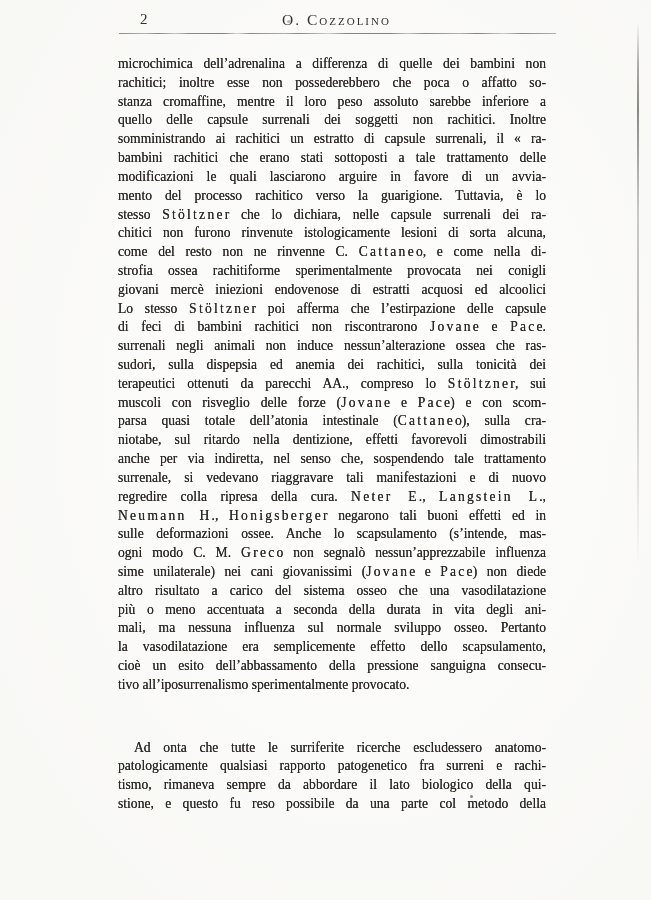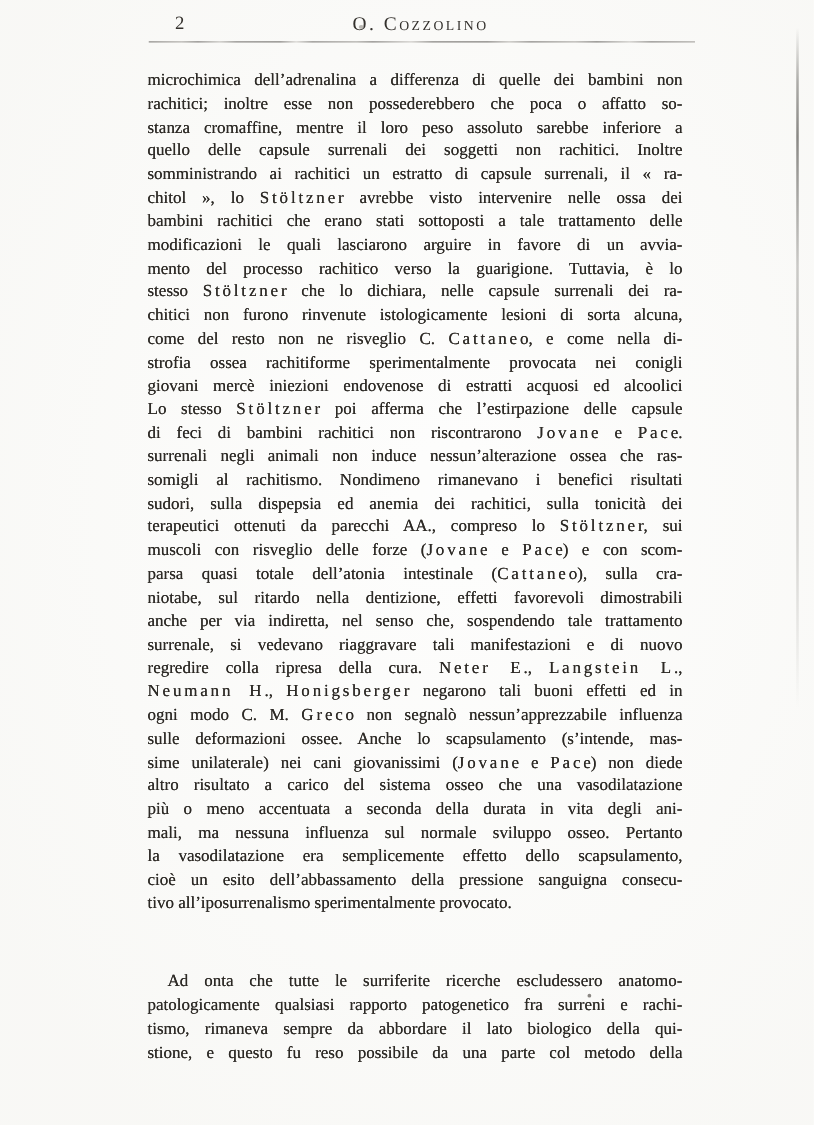--- a/index.html
+++ b/index.html
@@ -94,44 +94,42 @@
     <span class="pagenum">2</span>
     <span class="runhead">O. Cozzolino</span>
   </div>
   <div class="rule"></div>
   <div class="text-block">
       <div class="line"><span>microchimica dell’adrenalina a differenza di quelle dei bambini non</span></div>
       <div class="line"><span>rachitici; inoltre esse non possederebbero che poca o affatto so-</span></div>
       <div class="line"><span>stanza cromaffine, mentre il loro peso assoluto sarebbe inferiore a</span></div>
       <div class="line"><span>quello delle capsule surrenali dei soggetti non rachitici. Inoltre</span></div>
       <div class="line"><span>somministrando ai rachitici un estratto di capsule surrenali, il « ra-</span></div>
-      <div class="line"><span>chitol », lo </span><span class="spaced">Stöltzner</span><span> avrebbe visto intervenire nelle ossa dei</span></div>
       <div class="line"><span>bambini rachitici che erano stati sottoposti a tale trattamento delle</span></div>
       <div class="line"><span>modificazioni le quali lasciarono arguire in favore di un avvia-</span></div>
       <div class="line"><span>mento del processo rachitico verso la guarigione. Tuttavia, è lo</span></div>
       <div class="line"><span>stesso </span><span class="spaced">Stöltzner</span><span> che lo dichiara, nelle capsule surrenali dei ra-</span></div>
       <div class="line"><span>chitici non furono rinvenute istologicamente lesioni di sorta alcuna,</span></div>
-      <div class="line"><span>come del resto non ne risveglio C. </span><span class="spaced">Cattaneo</span><span>, e come nella di-</span></div>
+      <div class="line"><span>come del resto non ne rinvenne C. </span><span class="spaced">Cattaneo</span><span>, e come nella di-</span></div>
       <div class="line"><span>strofia ossea rachitiforme sperimentalmente provocata nei conigli</span></div>
       <div class="line"><span>giovani mercè iniezioni endovenose di estratti acquosi ed alcoolici</span></div>
       <div class="line"><span>Lo stesso </span><span class="spaced">Stöltzner</span><span> poi afferma che l’estirpazione delle capsule</span></div>
       <div class="line"><span>di feci di bambini rachitici non riscontrarono </span><span class="spaced">Jovane</span><span> e </span><span class="spaced">Pace</span><span>.</span></div>
       <div class="line"><span>surrenali negli animali non induce nessun’alterazione ossea che ras-</span></div>
-      <div class="line"><span>somigli al rachitismo. Nondimeno rimanevano i benefici risultati</span></div>
       <div class="line"><span>sudori, sulla dispepsia ed anemia dei rachitici, sulla tonicità dei</span></div>
       <div class="line"><span>terapeutici ottenuti da parecchi AA., compreso lo </span><span class="spaced">Stöltzner</span><span>, sui</span></div>
       <div class="line"><span>muscoli con risveglio delle forze (</span><span class="spaced">Jovane</span><span> e </span><span class="spaced">Pace</span><span>) e con scom-</span></div>
       <div class="line"><span>parsa quasi totale dell’atonia intestinale (</span><span class="spaced">Cattaneo</span><span>), sulla cra-</span></div>
       <div class="line"><span>niotabe, sul ritardo nella dentizione, effetti favorevoli dimostrabili</span></div>
       <div class="line"><span>anche per via indiretta, nel senso che, sospendendo tale trattamento</span></div>
       <div class="line"><span>surrenale, si vedevano riaggravare tali manifestazioni e di nuovo</span></div>
       <div class="line"><span>regredire colla ripresa della cura. </span><span class="spaced">Neter E.</span><span>, </span><span class="spaced">Langstein L.</span><span>,</span></div>
       <div class="line"><span class="spaced">Neumann H.</span><span>, </span><span class="spaced">Honigsberger</span><span> negarono tali buoni effetti ed in</span></div>
+      <div class="line"><span>sulle deformazioni ossee. Anche lo scapsulamento (s’intende, mas-</span></div>
       <div class="line"><span>ogni modo C. M. </span><span class="spaced">Greco</span><span> non segnalò nessun’apprezzabile influenza</span></div>
-      <div class="line"><span>sulle deformazioni ossee. Anche lo scapsulamento (s’intende, mas-</span></div>
       <div class="line"><span>sime unilaterale) nei cani giovanissimi (</span><span class="spaced">Jovane</span><span> e </span><span class="spaced">Pace</span><span>) non diede</span></div>
       <div class="line"><span>altro risultato a carico del sistema osseo che una vasodilatazione</span></div>
       <div class="line"><span>più o meno accentuata a seconda della durata in vita degli ani-</span></div>
       <div class="line"><span>mali, ma nessuna influenza sul normale sviluppo osseo. Pertanto</span></div>
       <div class="line"><span>la vasodilatazione era semplicemente effetto dello scapsulamento,</span></div>
       <div class="line"><span>cioè un esito dell’abbassamento della pressione sanguigna consecu-</span></div>
       <div class="line no-just"><span>tivo all’iposurrenalismo sperimentalmente provocato.</span></div>
       <div class="line indent"><span>Ad onta che tutte le surriferite ricerche escludessero anatomo-</span></div>
       <div class="line"><span>patologicamente qualsiasi rapporto patogenetico fra surreni e rachi-</span></div>
       <div class="line"><span>tismo, rimaneva sempre da abbordare il lato biologico della qui-</span></div>

